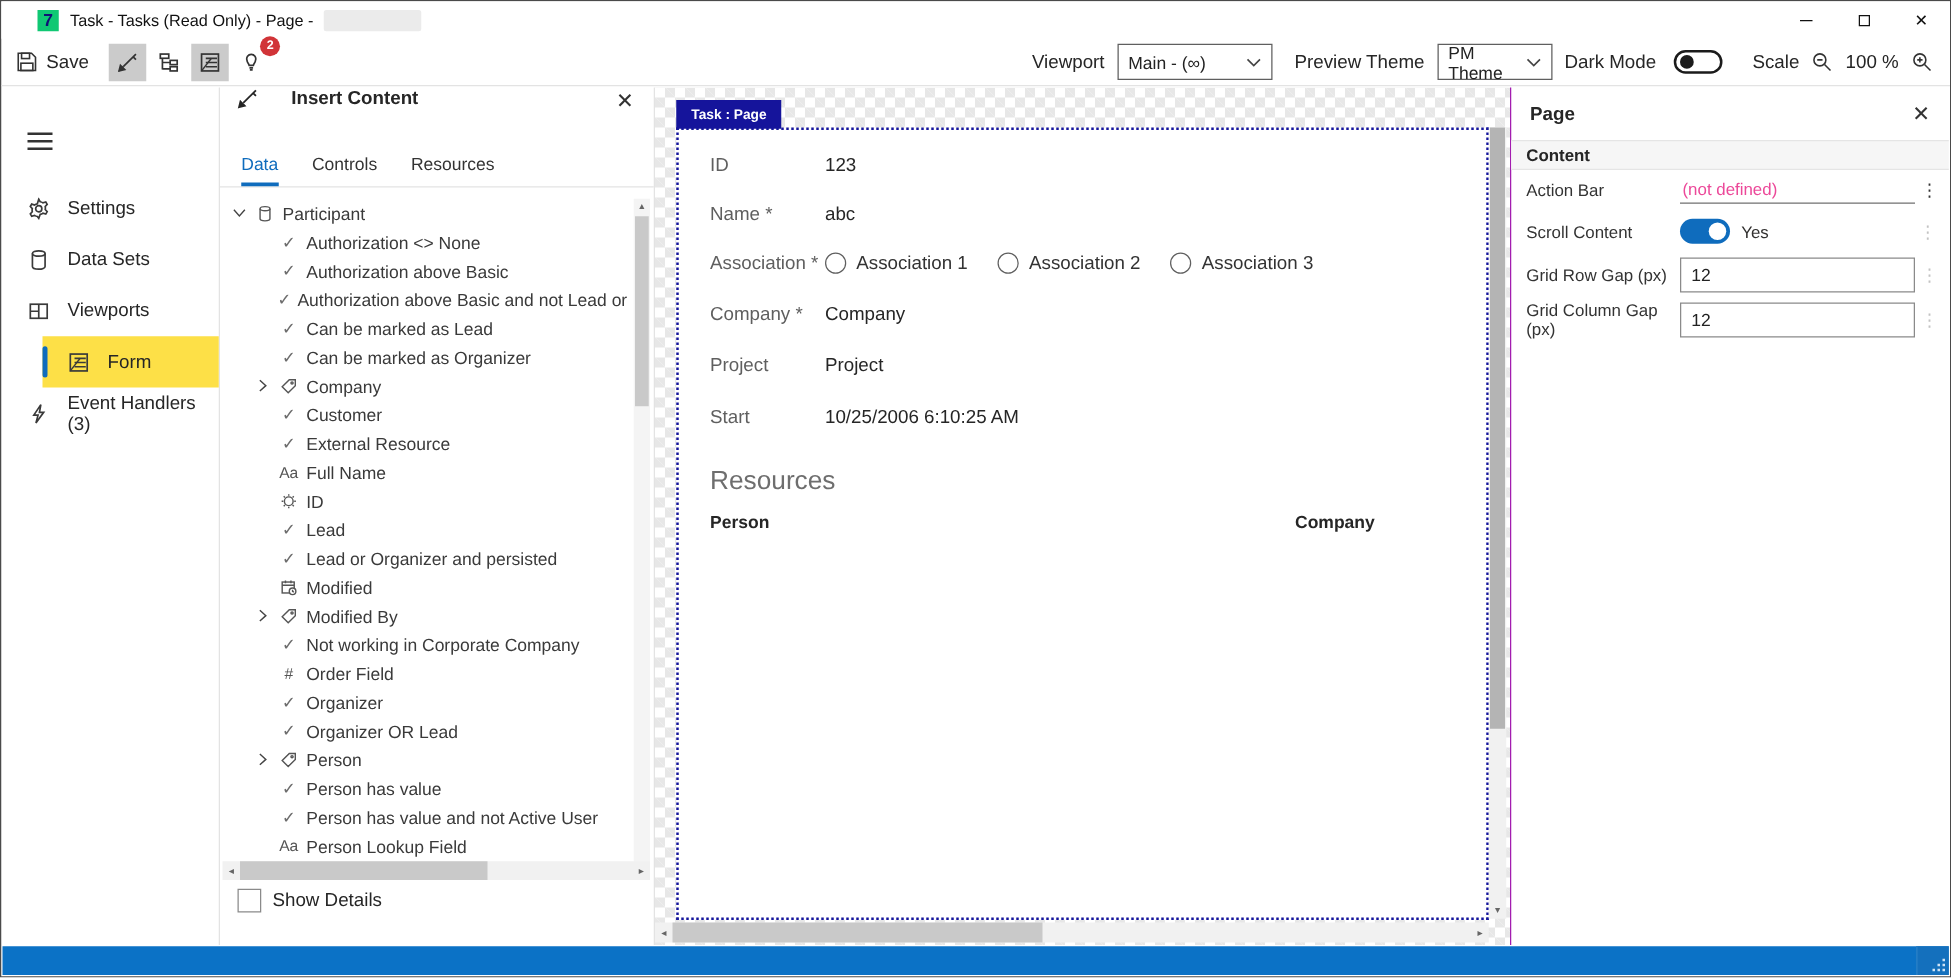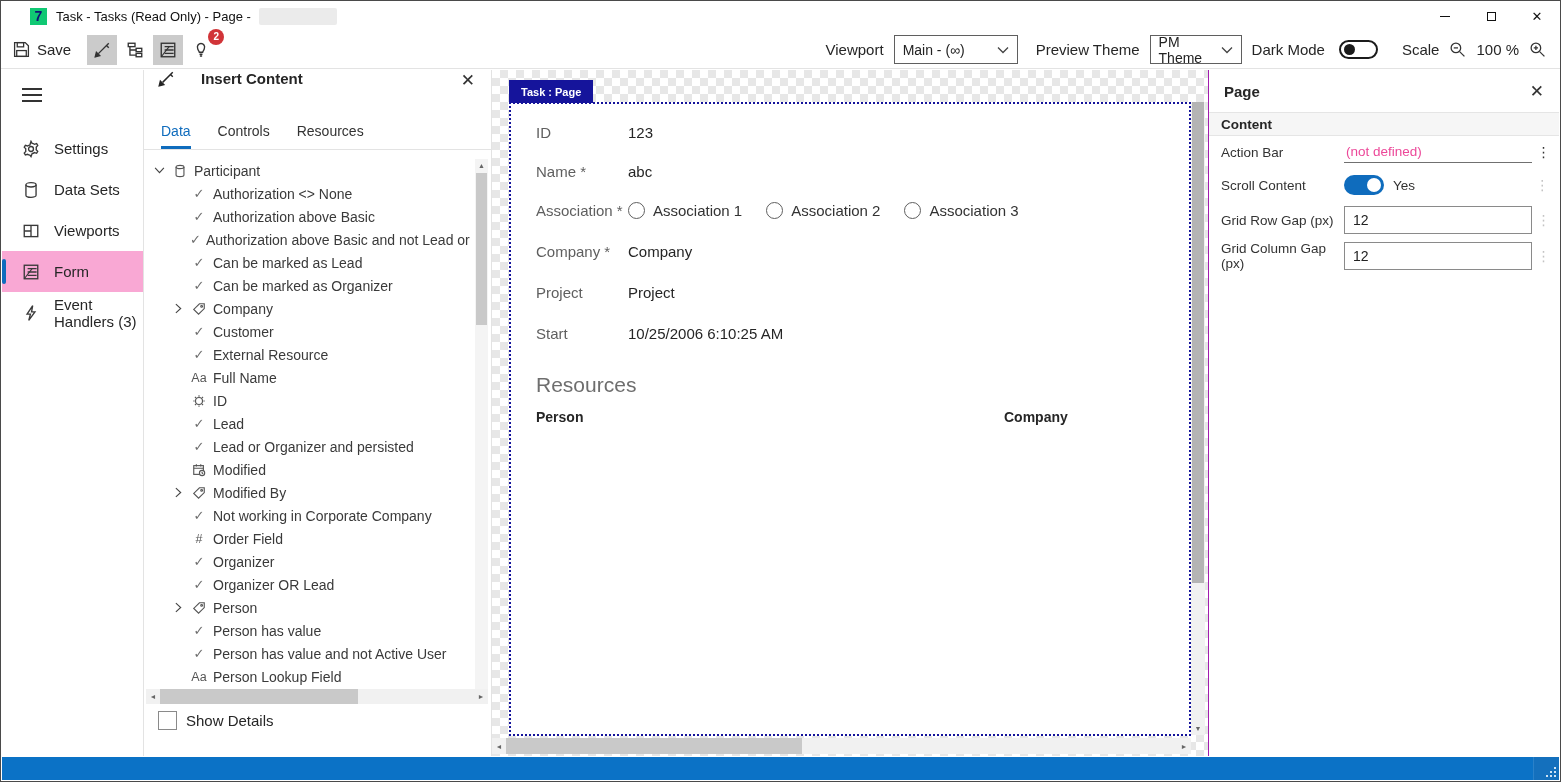--- a/index.html
+++ b/index.html
@@ -27,25 +27,25 @@
   .sel-viewport { width:124px; }
   .sel-theme { width:92px; }
   .toggle-off { width:39px; height:19px; border:2px solid #1b1b1b; border-radius:10px; position:relative; margin:0 4px; }
   .toggle-off .knob { position:absolute; left:3px; top:2px; width:11px; height:11px; border-radius:50%; background:#1b1b1b; }
   .scale-val { min-width:42px; text-align:center; }
 
   
   .main { position:absolute; top:69px; left:1px; right:1px; bottom:25px; display:flex; }
 
   
-  .sidebar { width:142px; background:#fff; border-right:1px solid #e3e3e3; padding-top:10px; }
+  .sidebar { width:174px; background:#fff; border-right:1px solid #e3e3e3; padding-top:28px; }
   .hamburger { width:20px; margin:8px 0 26px 20px; }
   .hamburger div { height:2px; background:#333; margin-bottom:4px; }
   .sb-item { height:41px; display:flex; align-items:center; gap:14px; padding-left:20px; font-size:15px; color:#262626; position:relative; }
-  .sb-item.selected { background:#f9a8d4; }
+  .sb-item.selected { background:#fde047;margin-left:32px; }
   .sb-item.selected::before { content:""; position:absolute; left:0; top:8px; bottom:8px; width:4px; background:#0f6cbd; border-radius:2px; }
 
   
   .insert-panel { width:348px; border-right:1px solid #e3e3e3; position:relative; background:#fff; }
   .ip-header { height:42px; display:flex; align-items:flex-start; gap:26px; padding:0 16px 0 13px; font-size:15px; font-weight:bold; color:#262626; }
   .ip-close { margin-left:auto; font-size:17px; font-weight:normal; color:#333; }
   .ip-tabs { height:38px; display:flex; gap:27px; padding:0 17px; border-bottom:1px solid #e3e3e3; font-size:14px; }
   .ip-tab { display:flex; align-items:center; height:100%; color:#333; position:relative; }
   .ip-tab.active { color:#0f6cbd; }
   .ip-tab.active::after { content:""; position:absolute; left:0; right:0; bottom:0; height:3px; background:#0f6cbd; }

